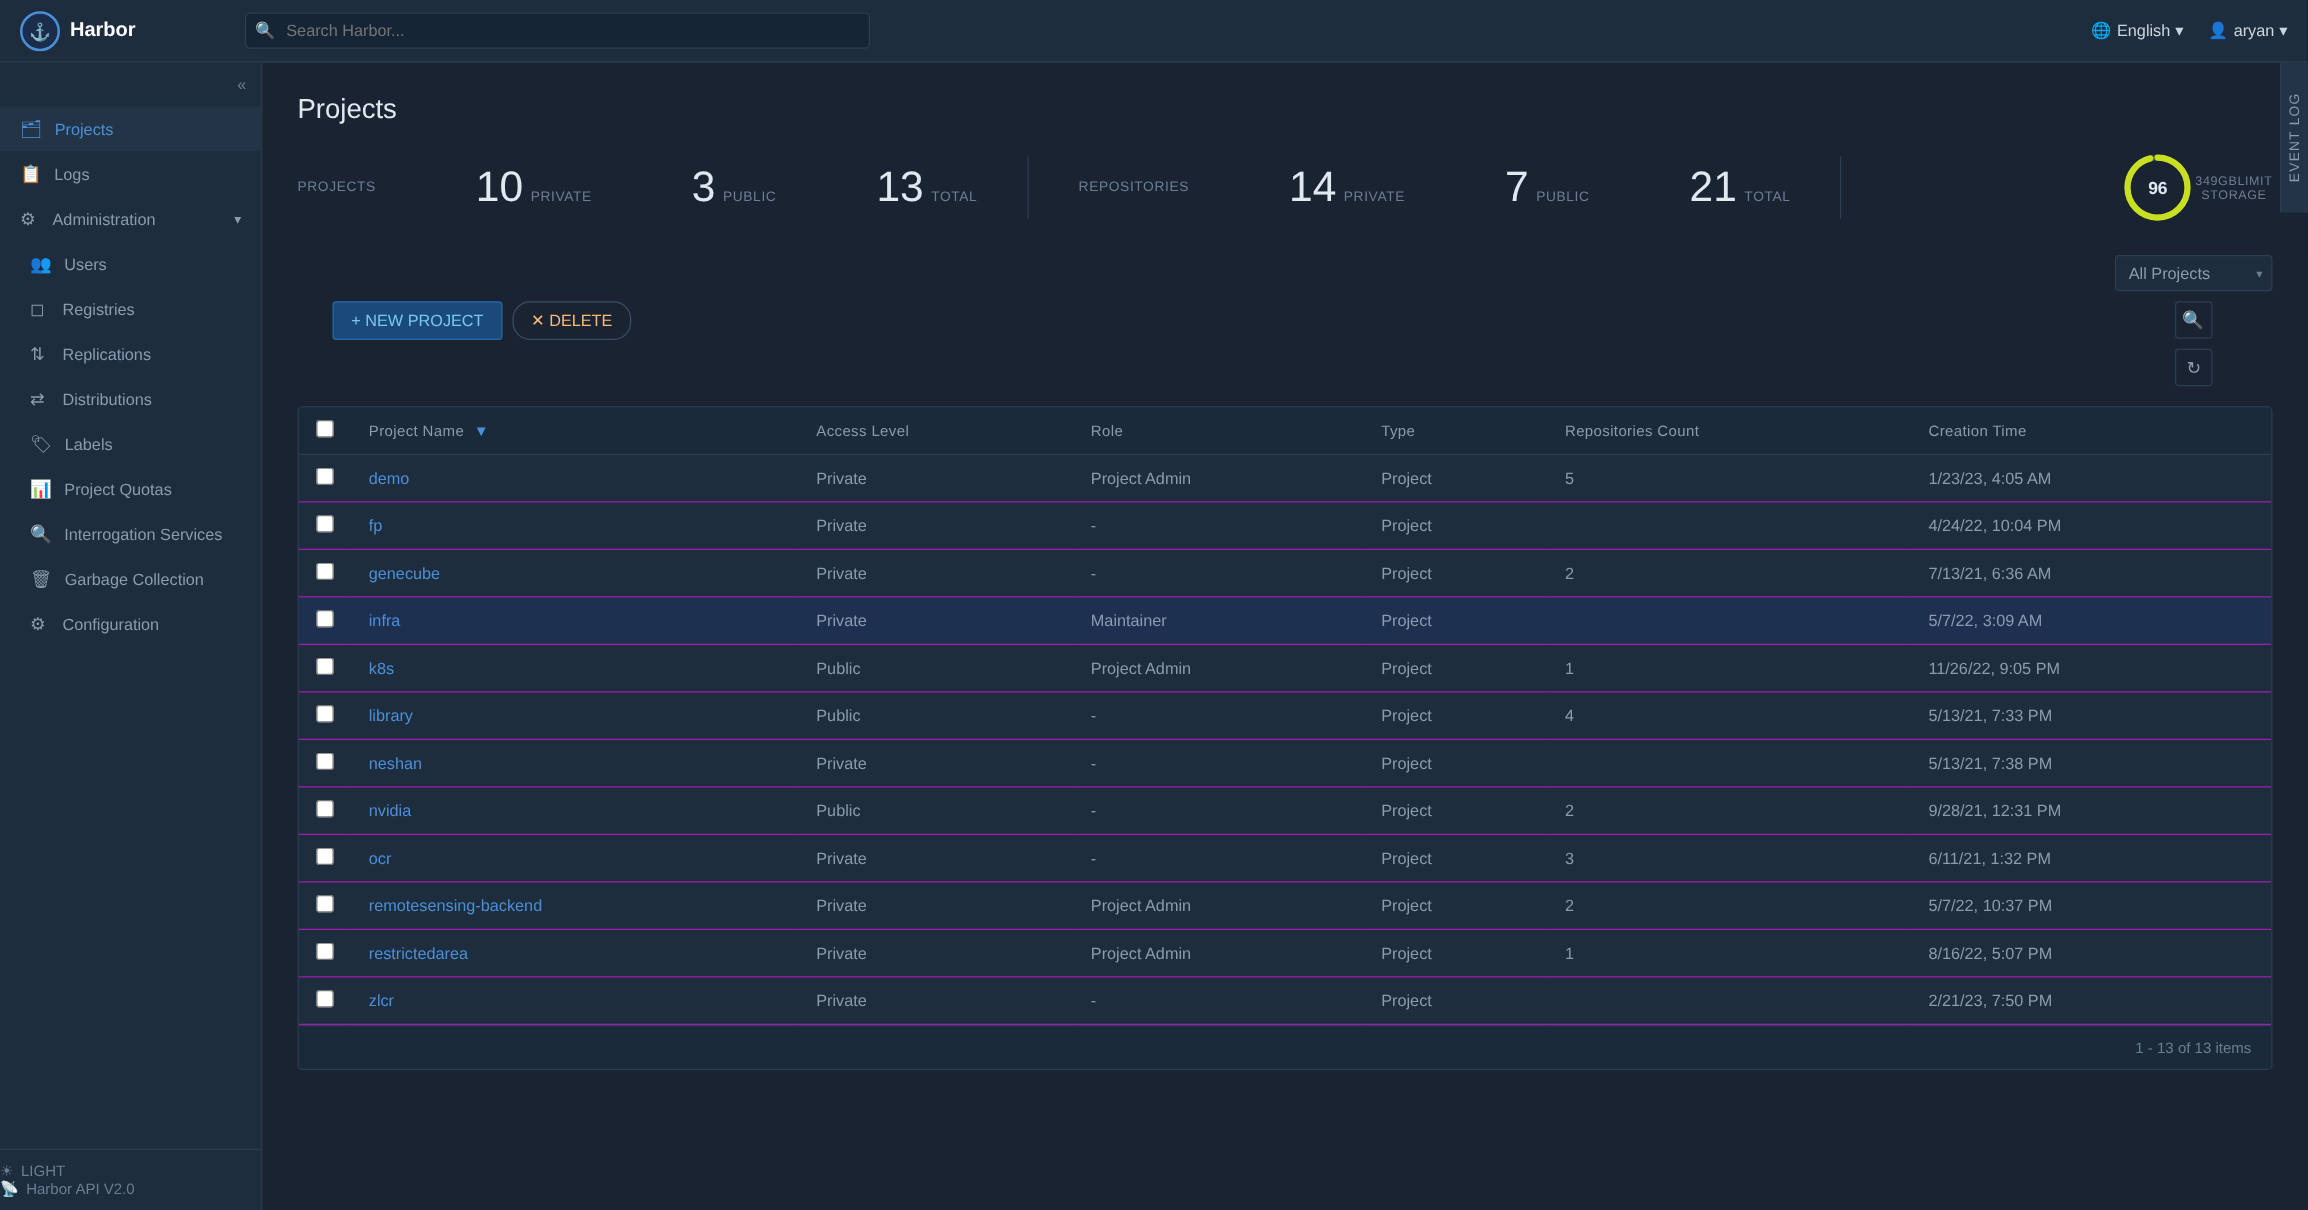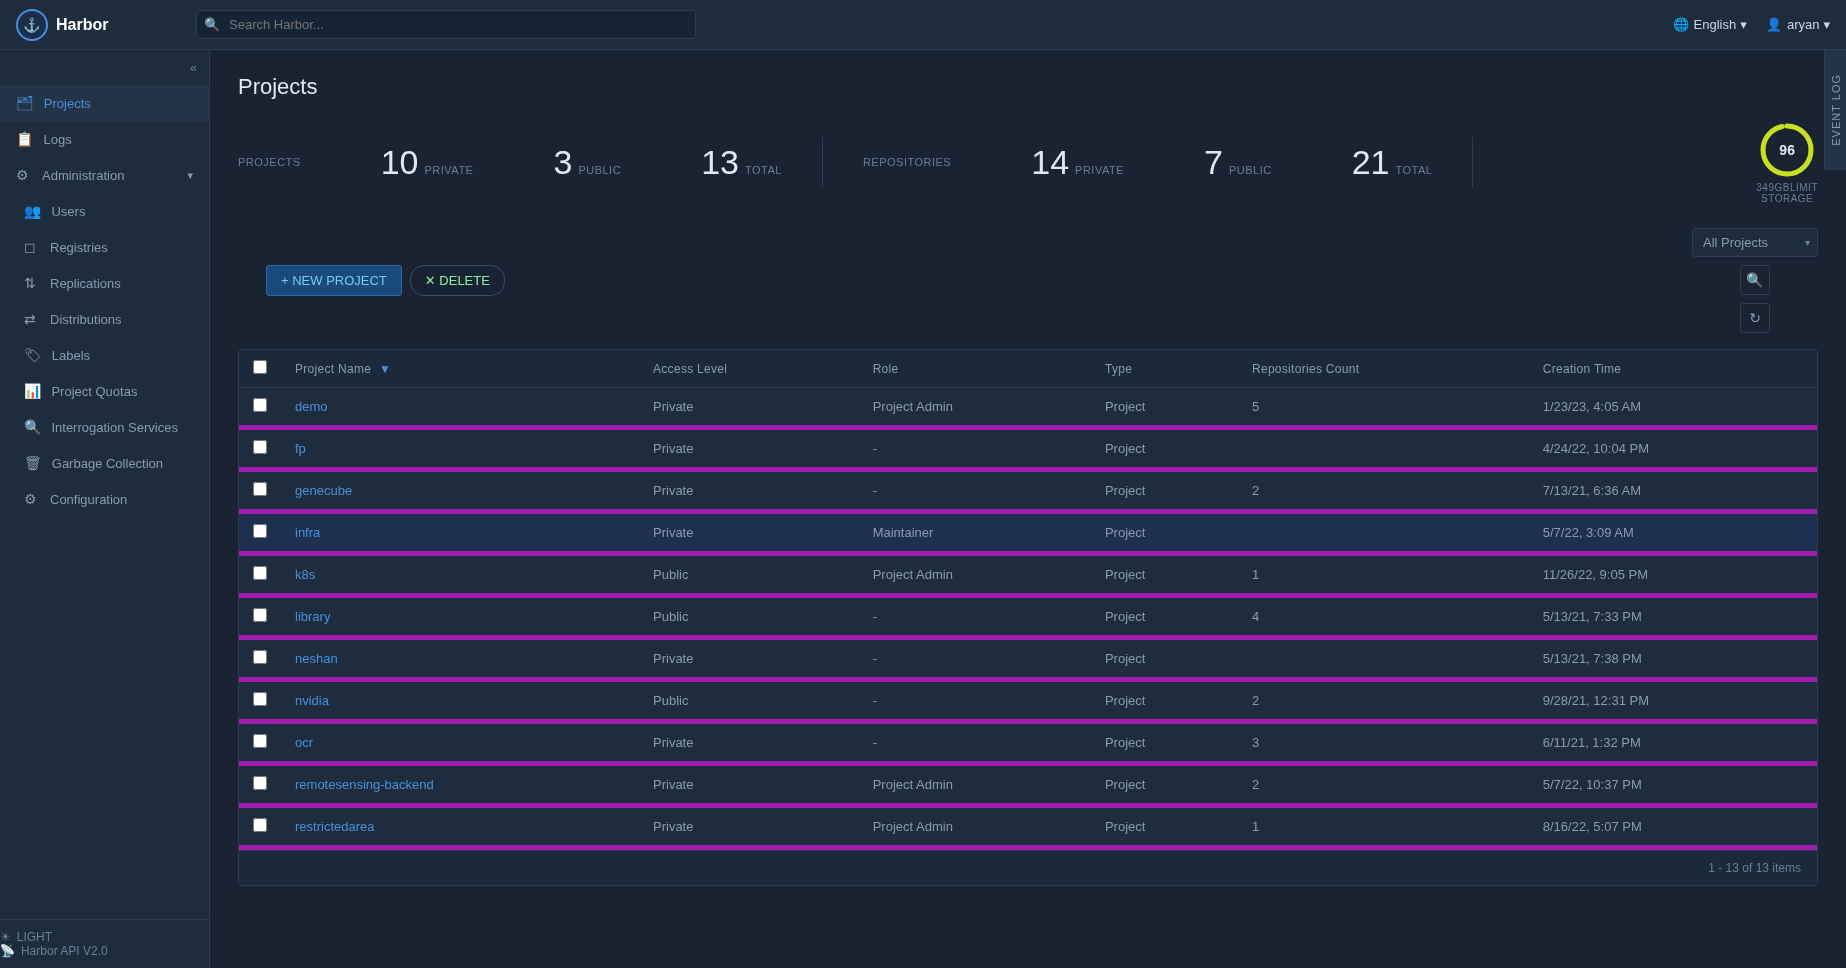--- a/index.html
+++ b/index.html
@@ -202,21 +202,21 @@
       text-transform: uppercase;
       letter-spacing: 0.5px;
     }
     .stats-divider {
       width: 1px;
       height: 50px;
       background: #2c3e50;
     }
     .storage-gauge {
       display: flex;
-      flex-direction: column;
+      flex-direction: row;
       align-items: center;
       margin-left: auto;
     }
     .gauge-circle {
       width: 60px;
       height: 60px;
       position: relative;
     }
     .gauge-text {
       font-size: 10px;
@@ -242,21 +242,21 @@
       border-radius: 3px;
       padding: 7px 14px;
       cursor: pointer;
       font-size: 13px;
       display: flex;
       align-items: center;
       gap: 6px;
     }
     .btn-danger {
       background: transparent;
-      color: #86efac;
+      color: #fdba74;
       border: 1px solid #3a4e62;
       border-radius: 14px;
       padding: 7px 14px;
       cursor: pointer;
       font-size: 13px;
       display: flex;
       align-items: center;
       gap: 6px;
     }
     .toolbar-right {
@@ -322,21 +322,21 @@
       padding: 10px 14px;
       text-align: left;
       color: #8a9bb0;
       font-size: 12px;
       font-weight: 500;
       letter-spacing: 0.3px;
       white-space: nowrap;
     }
     thead th.check-col { width: 40px; }
     tbody tr {
-      border-bottom: 5px solid #a21caf;
+      border-bottom: 1px solid #a21caf;
       transition: background 0.1s;
     }
     tbody tr.highlighted { background: #1e3050; }
     tbody td {
       padding: 10px 14px;
       color: #8a9bb0;
       font-size: 13px;
     }
     tbody td a, .project-link {
       color: #4a90d9;
@@ -725,20 +725,33 @@
       </td>
       <td>
         <a class="project-link">restrictedarea</a>
       </td>
       <td>Private</td>
       <td>Project Admin</td>
       <td>Project</td>
       <td>1</td>
       <td>8/16/22, 5:07 PM</td>
     </tr>
+            <tr>
+      <td>
+        <input type="checkbox" style="">
+      </td>
+      <td>
+        <a class="project-link">zlcr</a>
+      </td>
+      <td>Private</td>
+      <td>-</td>
+      <td>Project</td>
+      <td></td>
+      <td>2/21/23, 7:50 PM</td>
+    </tr>
           </tbody>
       </table>
       <div class="table-footer">
         <span>1 - 13 of 13 items</span>
       </div>
     </div>
   </div>
 </div>
 
 </body></html>

